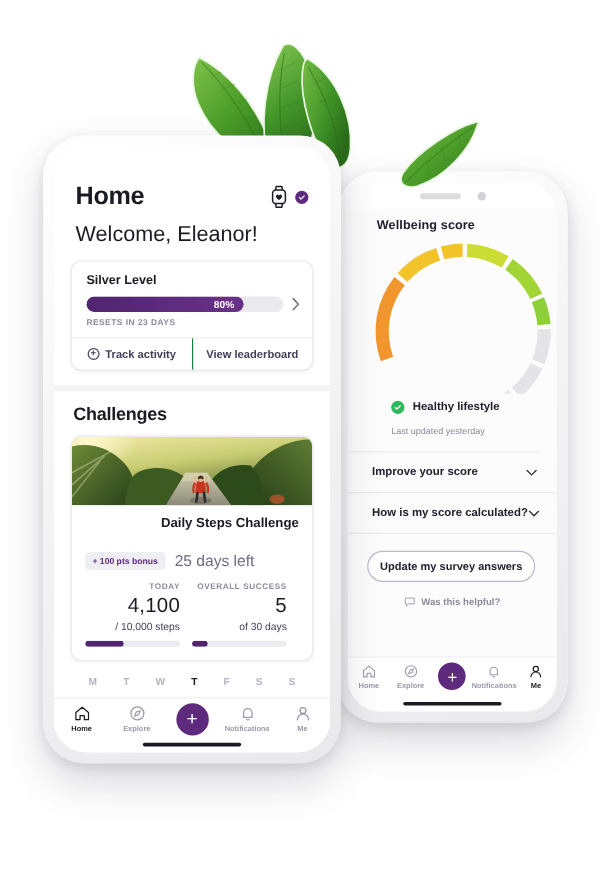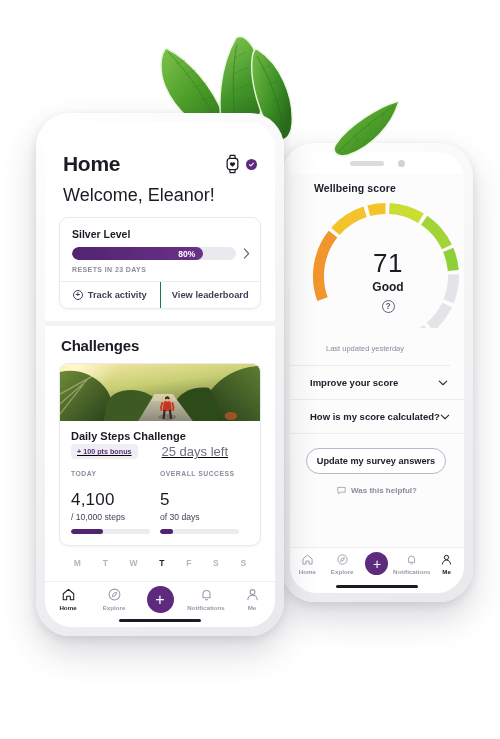--- a/index.html
+++ b/index.html
@@ -154,35 +154,35 @@
   .plus-circ {
     width:10px;height:10px;border-radius:50%;border:1.1px solid #3f3f58;
     display:flex;align-items:center;justify-content:center;font-size:8px;line-height:1;
   }
 
   .sec-divider { height:5px; background:#f3f3f6; margin-top:12px; }
   .sec-title { font-size:15px; font-weight:700; color:#1b1b24; padding: 11px 16px 0 16px; letter-spacing:-.2px;}
 
   .chal-card {
     margin: 9px 14px 0 14px; border:1px solid #e9e9ee; border-radius:9px;
-    overflow:hidden; background:#fff; box-shadow:0 1px 3px rgba(40,40,60,.05);
+    overflow:hidden; background:#fff; box-shadow:0 1px 3px rgba(40,40,60,.05);text-align:right;
   }
   .chal-img { width:100%; height:57px; display:block; }
   .chal-body { padding: 9px 11px 11px 11px; }
   .chal-name { font-size:11px; font-weight:700; color:#1b1b24; }
-  .chal-meta { display:flex; align-items:center; gap:24px; margin-top:2px;text-decoration:underline; }
+  .chal-meta { display:flex; align-items:center; gap:8px; margin-top:18px; }
   .pill {
     background:#eeeef3; color:#5e2a7e; font-size:7.2px; font-weight:700;
     padding:3px 6px; border-radius:4px; white-space:nowrap;
   }
   .days-left { font-size:13px; color:#6d6d82; }
   .stats { display:flex; margin-top:11px; }
   .stat { flex:1; padding-right:10px; }
   .stat-k { font-size:6.8px; letter-spacing:.5px; color:#8b8b9c; font-weight:600; }
-  .stat-v { font-size:17px; color:#1b1b24; margin-top:14px; line-height:1; letter-spacing:.2px;}
+  .stat-v { font-size:17px; color:#1b1b24; margin-top:3px; line-height:1; letter-spacing:.2px;}
   .stat-s { font-size:8.6px; color:#3f3f58; margin-top:4px; }
   .stat-bar { height:5px; border-radius:3px; background:#ececf0; margin-top:7px; overflow:hidden; }
   .stat-bar > i { display:block; height:100%; border-radius:3px; background:#512470; }
 
   .weekdays {
     display:flex; justify-content:space-around; padding: 6px 18px 0 18px;
     margin-top: 6px;
   }
   .wd { font-size:8.5px; color:#b4b4c2; font-weight:600; }
   .wd.on { color:#1b1b24; font-weight:700; }
@@ -212,28 +212,31 @@
               <path d="M -50.6 -44.7 A 67.5 67.5 0 0 1 -20.9 -64.2" stroke="#f3c42a"></path>
               <path d="M -17.2 -65.3 A 67.5 67.5 0 0 1 -0.5 -67.5" stroke="#f3c42a"></path>
               <path d="M 3.3 -67.4 A 67.5 67.5 0 0 1 35.0 -57.7" stroke="#cbdd33"></path>
               <path d="M 38.2 -55.7 A 67.5 67.5 0 0 1 60.9 -29.1" stroke="#a2d436"></path>
               <path d="M 62.2 -26.2 A 67.5 67.5 0 0 1 67.3 -5.5" stroke="#8ed038"></path>
               <path d="M 67.5 -1.7 A 67.5 67.5 0 0 1 62.6 25.4" stroke="#e4e4e8"></path>
               <path d="M 61.0 29.0 A 67.5 67.5 0 0 1 44.2 51.0" stroke="#e4e4e8"></path>
               <path d="M 41.2 53.4 A 67.5 67.5 0 0 1 23.8 63.1" stroke="#e4e4e8"></path>
             </g>
           </svg>
-          <div class="gauge-center">
-            <div class="gauge-num">71</div>
-            <div class="gauge-label">Good</div>
-            <div class="qmark">?</div>
-          </div>
         </div>
 
         <div class="rp-checks">
+          <div class="check-row">
+            <span class="check-ic">
+              <svg viewBox="0 0 12 12">
+                  <path d="M2.5 6.2 L4.8 8.5 L9.4 3.7" fill="none" stroke="#fff" stroke-width="1.9" stroke-linecap="round" stroke-linejoin="round"></path>
+                </svg>
+            </span>
+            <span class="check-tx">Healthy lifestyle</span>
+          </div>
         </div>
 
         <div class="rp-updated">Last updated yesterday</div>
 
         <div class="rp-rule"></div>
 
         <div class="accordion">
           <span class="acc-label">Improve your score</span>
           <svg class="chev" viewBox="0 0 12 8">
               <path d="M1 1.5 L6 6.3 L11 1.5" fill="none" stroke="#2c2c3c" stroke-width="1.5" stroke-linecap="round" stroke-linejoin="round"></path>

